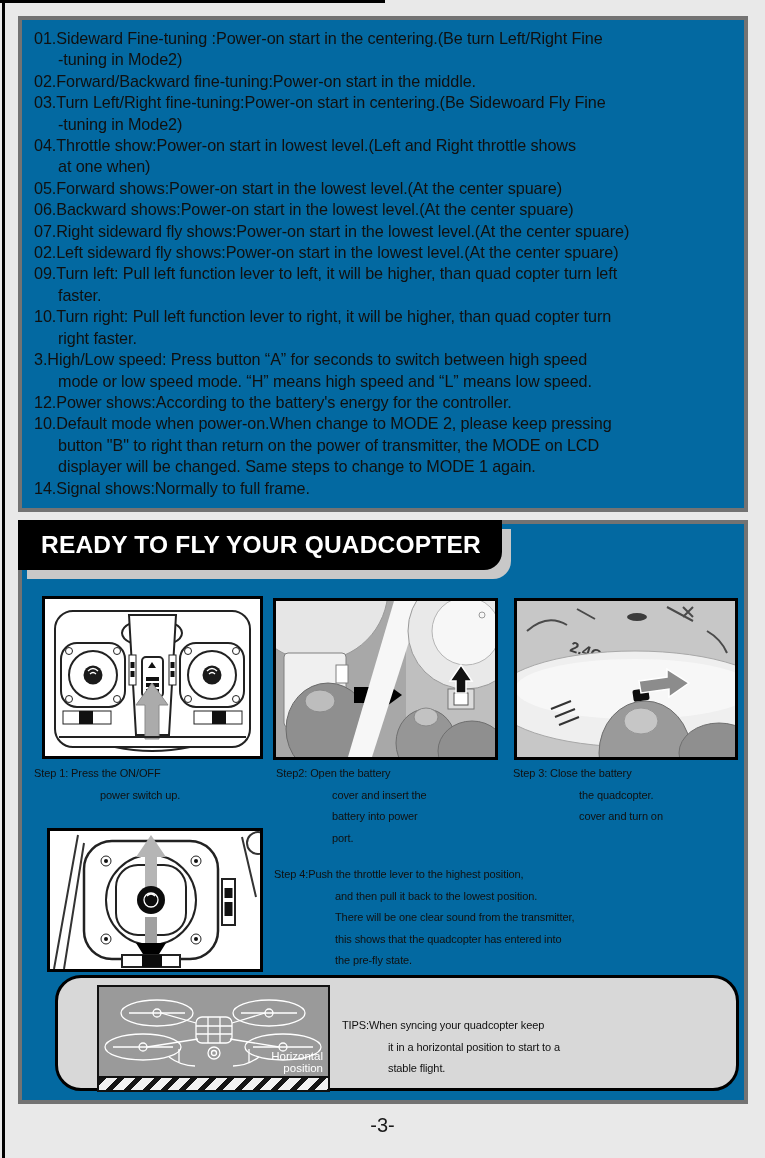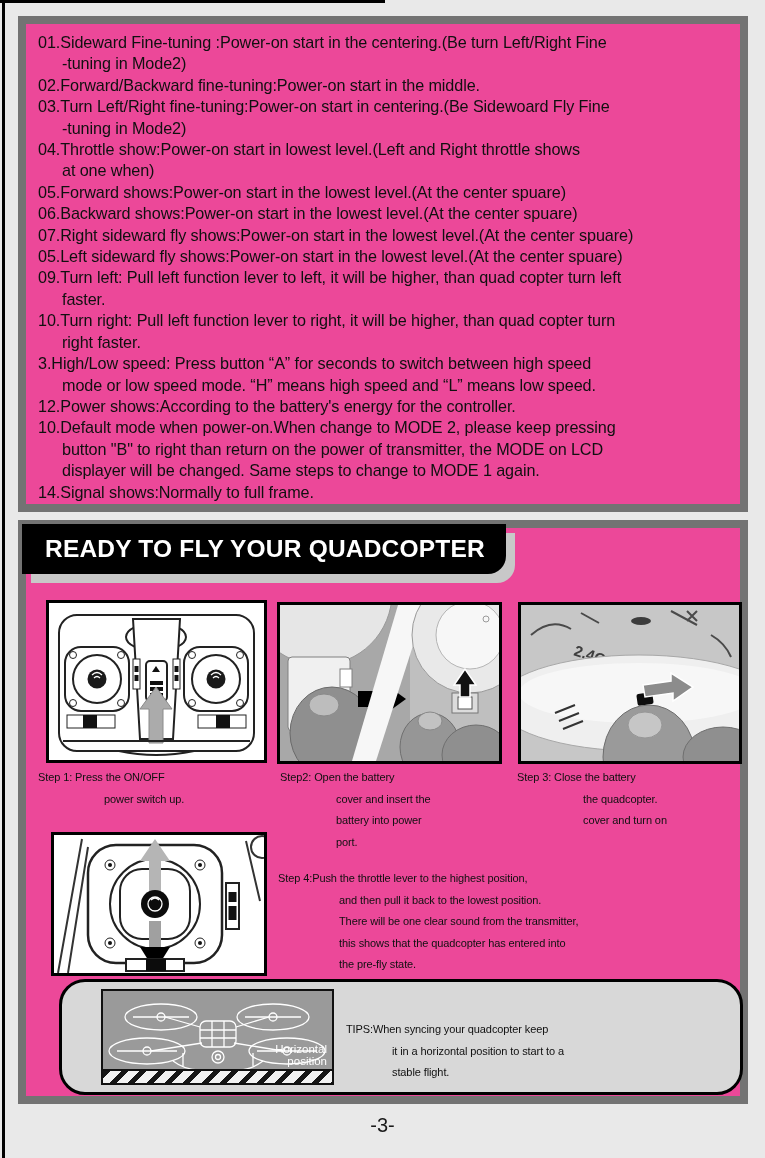--- a/index.html
+++ b/index.html
@@ -1,20 +1,20 @@
 <!DOCTYPE html>
 <html><head>
 <meta charset="utf-8">
 <style>
   html,body{margin:0;padding:0;background:#e9e9e9;}
   .page{position:relative;width:765px;height:1158px;background:#e9e9e9;
         font-family:"Liberation Sans",sans-serif;color:#101010;overflow:hidden;}
   .edge-left{position:absolute;left:2px;top:0;width:3px;height:1158px;background:#000;}
   .edge-top{position:absolute;left:0;top:0;width:385px;height:3px;background:#000;}
-  .box{position:absolute;background:#ec4899;border:8px solid #737373;box-sizing:border-box;}
+  .box{position:absolute;background:#0369a1;border:4px solid #737373;box-sizing:border-box;}
   .box1{left:18px;top:16px;width:730px;height:496px;padding:8px 4px 0 12px;}
   .box2{left:18px;top:520px;width:730px;height:584px;}
   .ln-first,.ln-cont{display:block;white-space:nowrap;}
   .list{font-size:16.2px;line-height:21.4px;letter-spacing:-0.1px;}
   .list .ln-cont{padding-left:24px;}
   .banner{position:absolute;left:-4px;top:-4px;width:484px;height:50px;background:#000;
           border-bottom-right-radius:18px;box-shadow:9px 9px 0 #c8c8c8;z-index:3;}
   .banner-title{color:#fff;font-weight:bold;font-size:24.5px;line-height:50px;
                 padding-left:15px;letter-spacing:0.2px;white-space:nowrap;margin-left:8px;}
   .stepimg{position:absolute;border:3px solid #000;box-sizing:border-box;background:#fff;overflow:hidden;}
@@ -23,21 +23,21 @@
   .img3{left:492px;top:74px;width:224px;height:162px;}
   .img4{left:25px;top:304px;width:216px;height:144px;}
   .cap{position:absolute;font-size:11px;line-height:21.5px;letter-spacing:-0.1px;}
   .cap .ln-cont{padding-left:var(--ind,60px);}
   .cap1{left:12px;top:239px;}
   .cap2{left:254px;top:239px;}
   .cap3{left:491px;top:239px;}
   .step4text{left:252px;top:340px;}
   .tipsbox{position:absolute;left:33px;top:451px;width:684px;height:116px;background:#d8d8d8;
            border:3px solid #000;border-radius:26px;box-sizing:border-box;}
-  .tipsimg{position:absolute;left:39px;top:7px;width:233px;height:96px;background:#9a9a9a;
+  .tipsimg{position:absolute;left:39px;top:7px;width:233px;height:107px;background:#9a9a9a;
            border:2px solid #111;box-sizing:border-box;overflow:hidden;}
   .hatch{position:absolute;left:0;bottom:0;width:100%;height:14px;box-sizing:border-box;
          border-top:2px solid #111;
          background:repeating-linear-gradient(135deg,#161616 0 5px,#f2f2f2 5px 13px);}
   .hlabel{position:absolute;right:5px;bottom:16px;color:#fff;font-size:11.5px;line-height:11.5px;
           text-align:right;}
   .hlabel .ln-cont{padding-left:0;}
   .tipstext{left:284px;top:37px;}
   .pagenum{position:absolute;left:0;top:1114px;width:100%;text-align:center;font-size:20px;color:#1a1a1a;}
   svg{display:block;}
@@ -69,21 +69,21 @@
         <div>
           <div class="ln-first">05.Forward shows:Power-on start in the lowest level.(At the center spuare)</div>
         </div>
         <div>
           <div class="ln-first">06.Backward shows:Power-on start in the lowest level.(At the center spuare)</div>
         </div>
         <div>
           <div class="ln-first">07.Right sideward fly shows:Power-on start in the lowest level.(At the center spuare)</div>
         </div>
         <div>
-          <div class="ln-first">05.Left sideward fly shows:Power-on start in the lowest level.(At the center spuare)</div>
+          <div class="ln-first">02.Left sideward fly shows:Power-on start in the lowest level.(At the center spuare)</div>
         </div>
         <div>
           <div class="ln-first">09.Turn left: Pull left function lever to left, it will be higher, than quad copter turn left</div>
           <div class="ln-cont">faster.</div>
         </div>
         <div>
           <div class="ln-first">10.Turn right: Pull left function lever to right, it will be higher, than quad copter turn</div>
           <div class="ln-cont">right faster.</div>
         </div>
         <div>

